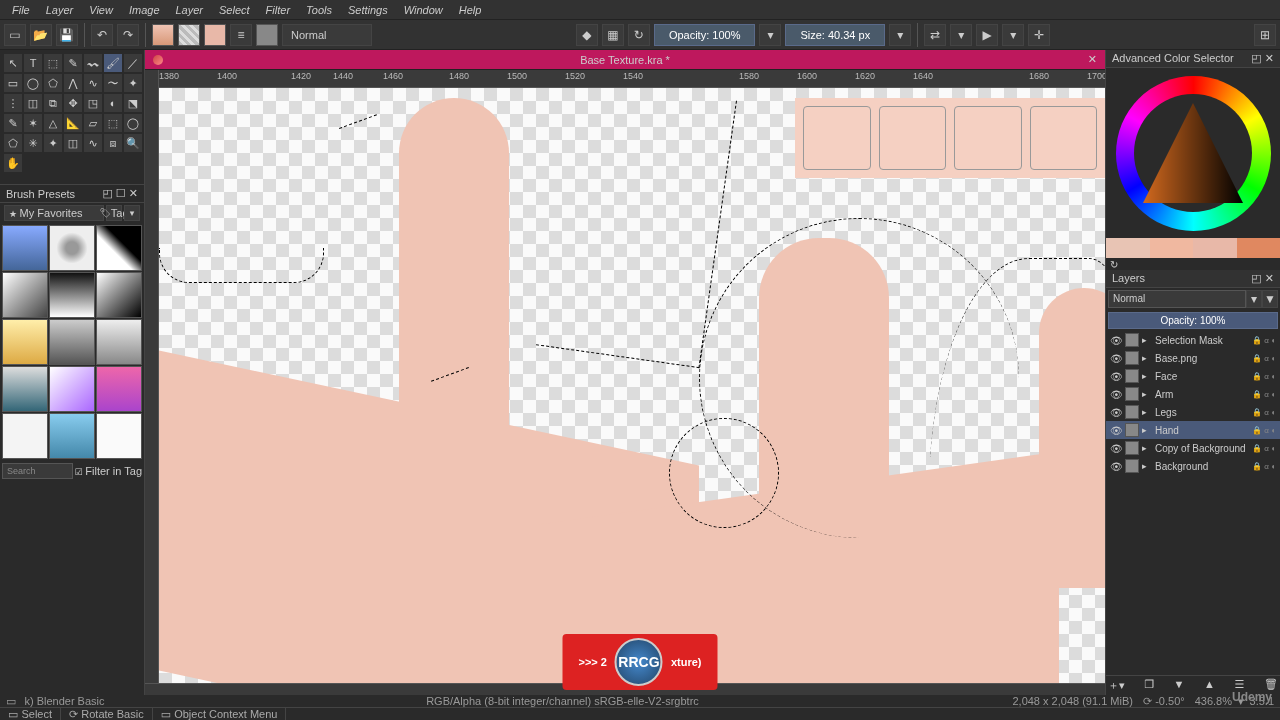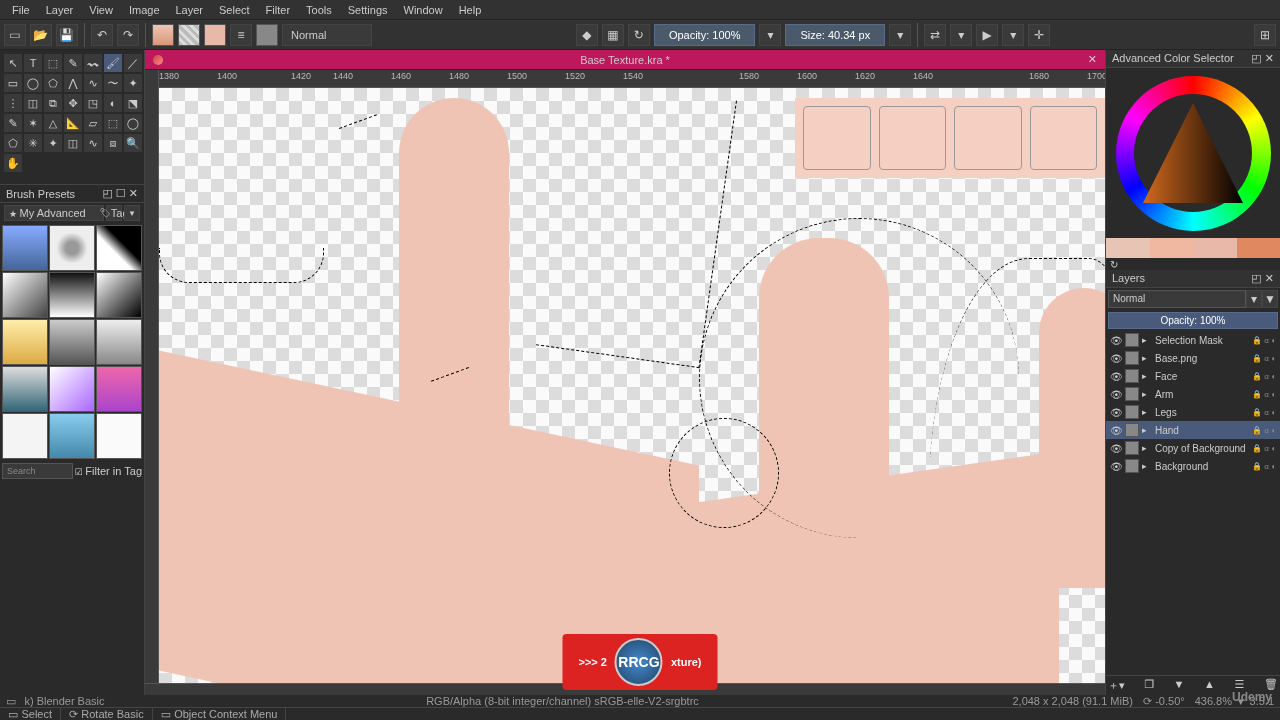--- a/index.html
+++ b/index.html
@@ -1,18 +1,18 @@
 <!DOCTYPE html>
 <html><head>
 <meta charset="utf-8">
 <style>
 * { margin: 0; padding: 0; box-sizing: border-box; font-family: sans-serif; font-size: 11px; user-select: none; }
 body { background: #323232; color: #ccc; width: 1280px; height: 720px; overflow: hidden; position: relative; }
 .menubar { height: 20px; background: #323232; display: flex; align-items: center; padding: 0 4px; border-bottom: 1px solid #222; }
-.menubar span { padding: 2px 8px; cursor: pointer; }
+.menubar span { padding: 2px 8px; cursor: pointer; font-style: italic; }
 .toolbar { height: 30px; background: #323232; display: flex; align-items: center; padding: 0 4px; gap: 4px; border-bottom: 1px solid #222; }
 .t-btn { width: 22px; height: 22px; background: #3a3a3a; border: 1px solid #444; display: flex; align-items: center; justify-content: center; font-size: 12px; }
 .t-swatch { width: 22px; height: 22px; background: #e8b8a8; border: 1px solid #555; }
 .t-sep { width: 1px; height: 24px; background: #555; margin: 0 2px; }
 .t-dropdown { height: 22px; background: #3a3a3a; border: 1px solid #444; padding: 0 8px; display: flex; align-items: center; min-width: 90px; }
 .t-input { height: 22px; background: #4a5a6a; border: 1px solid #5a6a8a; padding: 0 14px; display: flex; align-items: center; color: #fff; min-width: 90px; justify-content: center; }
 .tool-options { position: absolute; right: 4px; top: 52px; font-size: 10px; color: #999; }
 .acs-title { position: absolute; right: 130px; top: 52px; font-size: 10px; color: #999; }
 
 .left-panel { position: absolute; left: 0; top: 50px; width: 145px; bottom: 25px; background: #2a2a2a; border-right: 1px solid #444; }
@@ -166,21 +166,21 @@
     <div class="tl">⧈</div>
     <div class="tl">🔍</div>
     <div class="tl">✋</div>
   </div>
   <div style="flex:1"></div>
   <div class="brush-presets-header">
     <span>Brush Presets</span>
     <span>◰ ☐ ✕</span>
   </div>
   <div class="preset-filter">
-    <div class="preset-dropdown">★ <span>My Advanced</span></div>
+    <div class="preset-dropdown">★ <span>My Favorites</span></div>
     <div class="t-btn" style="width:16px;height:16px;font-size:9px">🏷 <span>Tag</span></div>
     <div class="t-btn" style="width:16px;height:16px;font-size:9px">▾</div>
   </div>
   <div class="brush-grid">
     <div class="brush-thumb" style="background:linear-gradient(#8af,#469)"></div>
     <div class="brush-thumb" style="background:radial-gradient(#999 20%,#eee 50%)"></div>
     <div class="brush-thumb" style="background:linear-gradient(45deg,#fff 40%,#000 60%)"></div>
     <div class="brush-thumb" style="background:linear-gradient(135deg,#fff,#444)"></div>
     <div class="brush-thumb" style="background:linear-gradient(#111,#fff)"></div>
     <div class="brush-thumb" style="background:linear-gradient(135deg,#fff,#000)"></div>
@@ -206,21 +206,21 @@
     <span>Base Texture.kra *</span>
     <span class="close">✕</span>
   </div>
   <div class="ruler-h">
     <div class="ruler-corner"></div>
     <div id="ruler-ticks">
         <span class="ruler-tick" style="left: 14px;">1380</span>
         <span class="ruler-tick" style="left: 72px;">1400</span>
         <span class="ruler-tick" style="left: 146px;">1420</span>
         <span class="ruler-tick" style="left: 188px;">1440</span>
-        <span class="ruler-tick" style="left: 246px;">1460</span>
+        <span class="ruler-tick" style="left: 238px;">1460</span>
         <span class="ruler-tick" style="left: 304px;">1480</span>
         <span class="ruler-tick" style="left: 362px;">1500</span>
         <span class="ruler-tick" style="left: 420px;">1520</span>
         <span class="ruler-tick" style="left: 478px;">1540</span>
         <span class="ruler-tick" style="left: 536px; margin-top: 40px;">1560</span>
         <span class="ruler-tick" style="left: 594px;">1580</span>
         <span class="ruler-tick" style="left: 652px;">1600</span>
         <span class="ruler-tick" style="left: 710px;">1620</span>
         <span class="ruler-tick" style="left: 768px;">1640</span>
         <span class="ruler-tick" style="left: 803px; margin-top: 16px;">1660</span>

